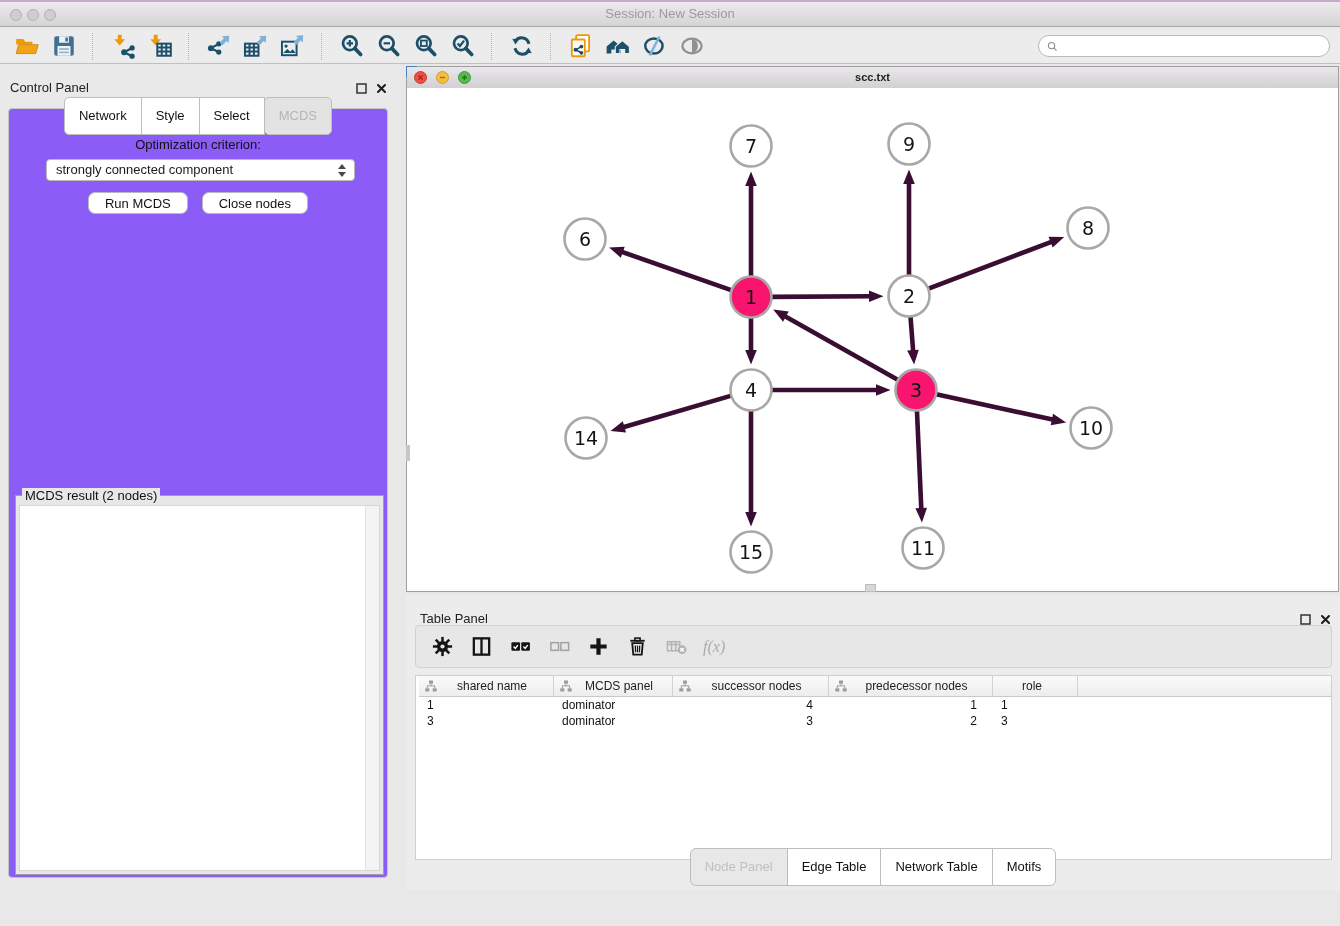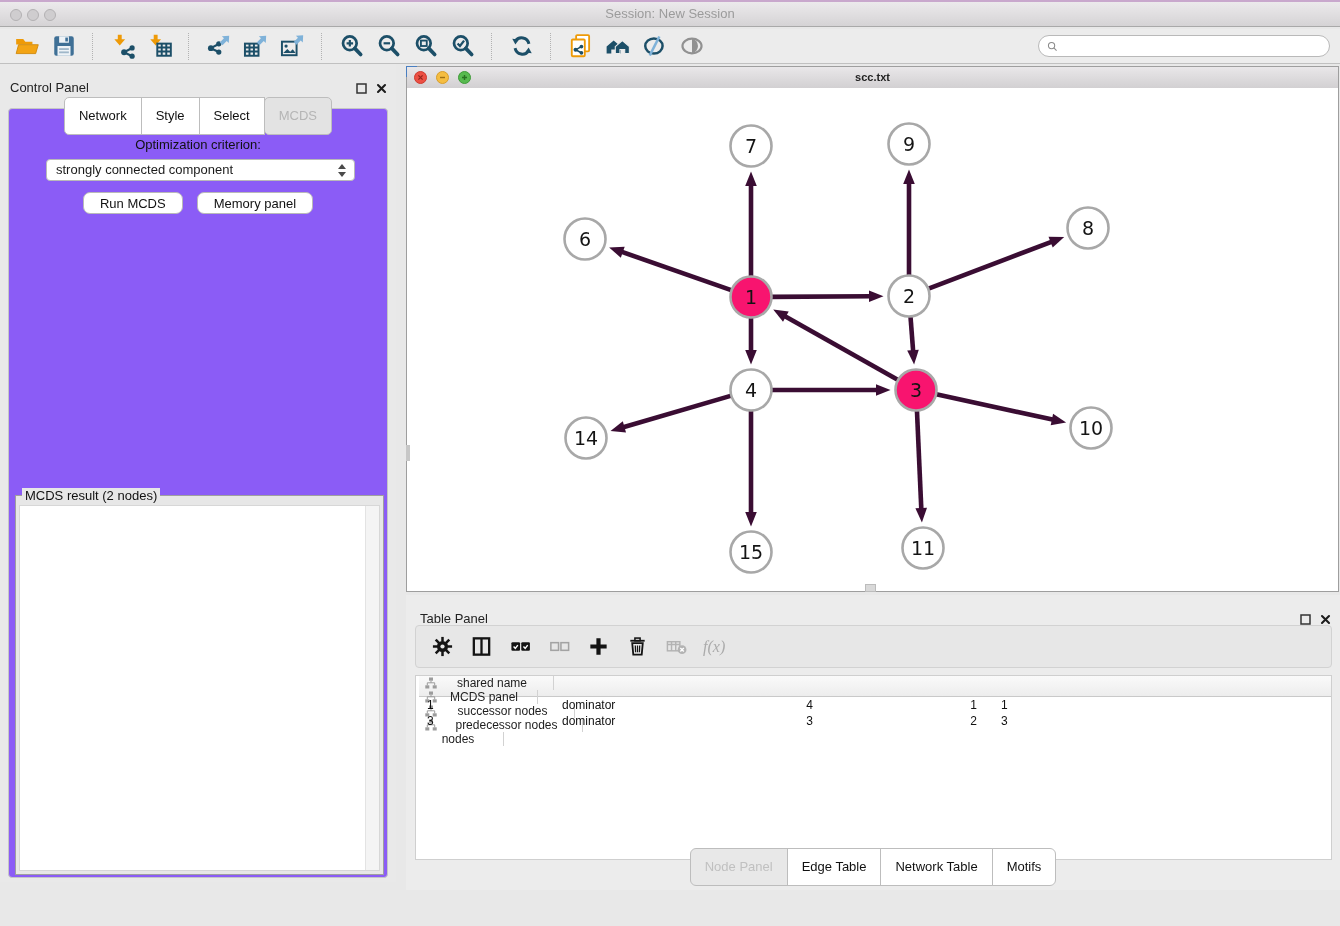--- a/index.html
+++ b/index.html
@@ -64,21 +64,21 @@
   .hndl-left{position:absolute;left:-1px;top:378px;width:4px;height:16px;background:#c7c7c7;}
   .hndl-bottom{position:absolute;left:458px;bottom:-1px;width:9px;height:6px;background:#d9d9d9;border:1px solid #bcbcbc;}
   
   .table-panel{position:absolute;left:406px;top:595px;width:934px;height:295px;background:#ececec;}
   .tp-toolbar{position:absolute;left:9px;right:8px;top:30px;height:43px;background:#e7e7e7;border:1px solid #d2d2d2;
     border-radius:4px;display:flex;align-items:center;padding-left:8px;gap:3px;box-sizing:border-box;}
   .tp-btn{width:36px;height:32px;display:flex;align-items:center;justify-content:center;flex:0 0 auto;}
   .tp-btn svg{width:23px;height:23px;}
   .tp-btn.wide svg{width:30px;height:24px;}
   .tp-table{position:absolute;left:9px;right:8px;top:80px;bottom:30px;background:#fff;border:1px solid #cfcfcf;box-sizing:border-box;overflow:hidden;}
-  .thead{display:flex;height:20px;background:linear-gradient(#fafafa,#ededed);border-bottom:1px solid #c9c9c9;margin-left:3px;flex-direction:column;}
+  .thead{display:flex;height:20px;background:linear-gradient(#fafafa,#ededed);border-bottom:1px solid #c9c9c9;margin-left:3px;}
   .th{display:flex;align-items:center;border-right:1px solid #d2d2d2;font-size:12px;color:#1d1d1d;box-sizing:border-box;padding:0 4px;}
   .th svg{width:12px;height:12px;margin:0 4px 0 2px;flex:0 0 auto;}
   .th .lbl{flex:1;text-align:center;padding-right:6px;}
   .trow{display:flex;height:16px;margin-left:3px;font-size:12px;color:#111;}
   .td{box-sizing:border-box;padding:1px 6px;white-space:nowrap;overflow:hidden;}
   .td.r{text-align:right;padding-right:16px;}
   .td.l{padding-left:8px;}
   .tp-tabs{position:absolute;left:0;right:0;bottom:4px;display:flex;justify-content:center;}
   .tp-tabs .seg-btn:first-child{border-radius:6px 0 0 6px;margin-left:0;}
   .tp-tabs .seg-btn:last-child{border-radius:0 6px 6px 0;}
@@ -272,21 +272,21 @@
         <button class="seg-btn sel">MCDS</button>
       </div>
     <div class="cp-frame">
       <div class="opt-label">Optimization criterion:</div>
       <div class="criterion">
         <span>strongly connected component</span>
         <span class="stepper"></span>
       </div>
       <div class="cp-buttons">
         <button class="btn">Run MCDS</button>
-        <button class="btn">Memory panel</button>
+        <button class="btn">Close nodes</button>
       </div>
       <div class="result-box">
         <span class="legend">MCDS result (2 nodes)</span>
         <div class="result-inner">
           <div class="result-lines">
               <div>1</div>
               <div>3</div>
             </div>
           <div class="result-scroll"></div>
         </div>
@@ -512,21 +512,21 @@
               <g fill="#9c9c9c">
                 <rect x="4" y="0.5" width="4" height="3.2"></rect>
                 <rect x="0.3" y="8.3" width="4" height="3.2"></rect>
                 <rect x="7.7" y="8.3" width="4" height="3.2"></rect>
               </g>
               <path d="M6 3.7v2.1M2.3 8.3V5.8h7.4v2.5" stroke="#9c9c9c" fill="none"></path>
             </svg>
             <span class="lbl">predecessor nodes</span>
           </div>
           <div class="th" style="width: 85px;">
-            <span class="lbl">nodes</span>
+            <span class="lbl">role</span>
           </div>
         </div>
       <div>
           <div class="trow">
             <div class="td l" style="width: 135px;">1</div>
             <div class="td l" style="width: 119px;">dominator</div>
             <div class="td r" style="width: 156px;">4</div>
             <div class="td r" style="width: 164px;">1</div>
             <div class="td l" style="width: 85px;">1</div>
           </div>

